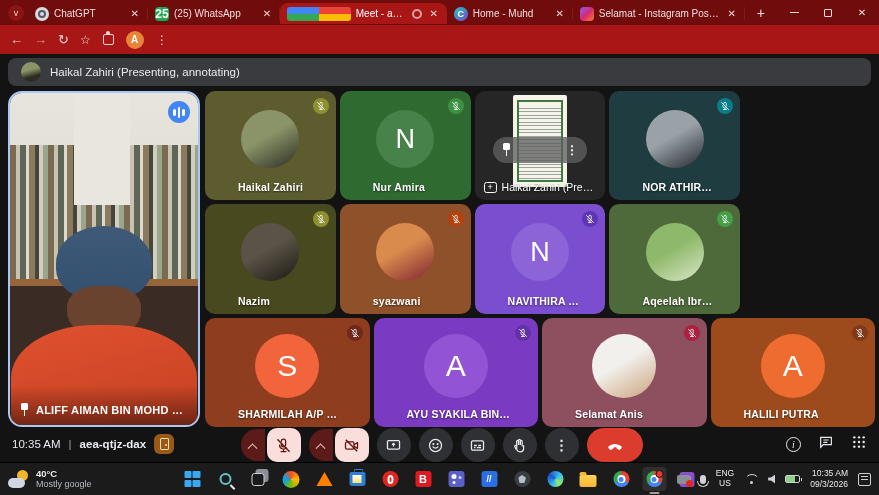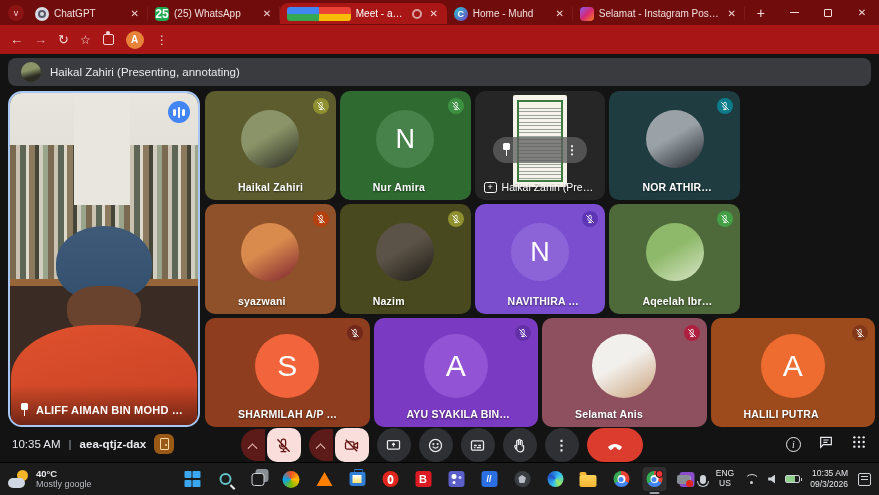--- a/index.html
+++ b/index.html
@@ -313,41 +313,41 @@
                 <svg viewBox="0 0 24 24" fill="none" stroke="#fff" stroke-width="2" stroke-linecap="round">
                   <path d="M9 6a3 3 0 0 1 6 0v5a3 3 0 0 1-1.2 2.4"></path>
                   <path d="M6.5 11.5a5.5 5.5 0 0 0 9.3 4M12 17v3.5M8.5 20.5h7"></path>
                   <line x1="4" y1="4" x2="20" y2="20" stroke-width="2.4"></line>
                 </svg>
               </span>
               <span class="tile-name">NOR ATHIRAH I SETIAU...</span>
     </div>
           </div>
         <div class="prow prow-5" id="prow2">
+            <div class="tile" style="background:#49491f">
+      <span class="av-circle" style="background:linear-gradient(150deg, #5b5347 45%, #1d1a14)"></span>
+              <span class="mic-badge" style="background:#8f9030">
+                <svg viewBox="0 0 24 24" fill="none" stroke="#fff" stroke-width="2" stroke-linecap="round">
+                  <path d="M9 6a3 3 0 0 1 6 0v5a3 3 0 0 1-1.2 2.4"></path>
+                  <path d="M6.5 11.5a5.5 5.5 0 0 0 9.3 4M12 17v3.5M8.5 20.5h7"></path>
+                  <line x1="4" y1="4" x2="20" y2="20" stroke-width="2.4"></line>
+                </svg>
+              </span>
+              <span class="tile-name">Nazim</span>
+    </div>
             <div class="tile" style="background:#8e5129">
       <span class="av-circle" style="background:linear-gradient(150deg, #d98a4d 45%, #7c2430)"></span>
               <span class="mic-badge" style="background:#b4410e">
                 <svg viewBox="0 0 24 24" fill="none" stroke="#fff" stroke-width="2" stroke-linecap="round">
                   <path d="M9 6a3 3 0 0 1 6 0v5a3 3 0 0 1-1.2 2.4"></path>
                   <path d="M6.5 11.5a5.5 5.5 0 0 0 9.3 4M12 17v3.5M8.5 20.5h7"></path>
                   <line x1="4" y1="4" x2="20" y2="20" stroke-width="2.4"></line>
                 </svg>
               </span>
               <span class="tile-name">syazwani</span>
-    </div>
-            <div class="tile" style="background:#49491f">
-      <span class="av-circle" style="background:linear-gradient(150deg, #5b5347 45%, #1d1a14)"></span>
-              <span class="mic-badge" style="background:#8f9030">
-                <svg viewBox="0 0 24 24" fill="none" stroke="#fff" stroke-width="2" stroke-linecap="round">
-                  <path d="M9 6a3 3 0 0 1 6 0v5a3 3 0 0 1-1.2 2.4"></path>
-                  <path d="M6.5 11.5a5.5 5.5 0 0 0 9.3 4M12 17v3.5M8.5 20.5h7"></path>
-                  <line x1="4" y1="4" x2="20" y2="20" stroke-width="2.4"></line>
-                </svg>
-              </span>
-              <span class="tile-name">Nazim</span>
     </div>
             <div class="tile" style="background:#7a4ecf">
       <span class="init-circle" style="background:#8d64d8">N</span>
               <span class="mic-badge" style="background:#5d35b5">
                 <svg viewBox="0 0 24 24" fill="none" stroke="#fff" stroke-width="2" stroke-linecap="round">
                   <path d="M9 6a3 3 0 0 1 6 0v5a3 3 0 0 1-1.2 2.4"></path>
                   <path d="M6.5 11.5a5.5 5.5 0 0 0 9.3 4M12 17v3.5M8.5 20.5h7"></path>
                   <line x1="4" y1="4" x2="20" y2="20" stroke-width="2.4"></line>
                 </svg>
               </span>

